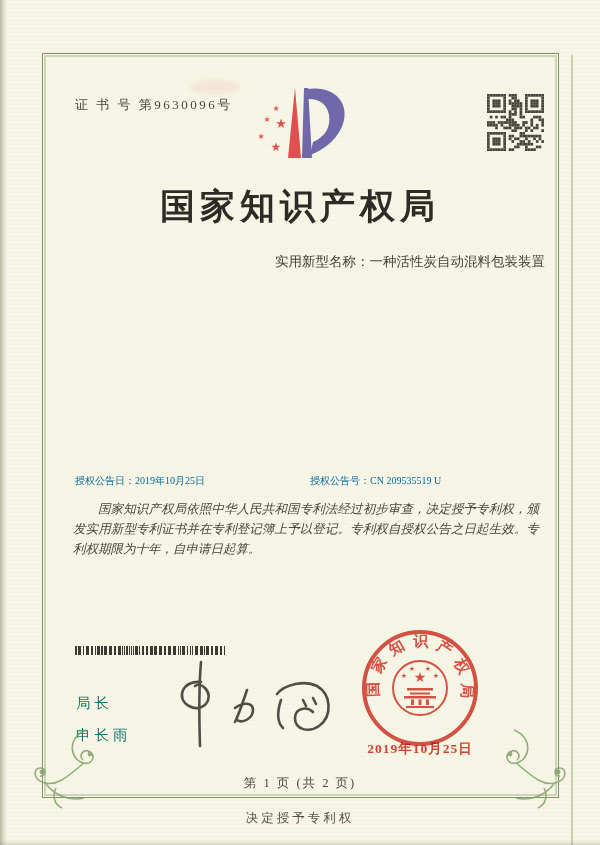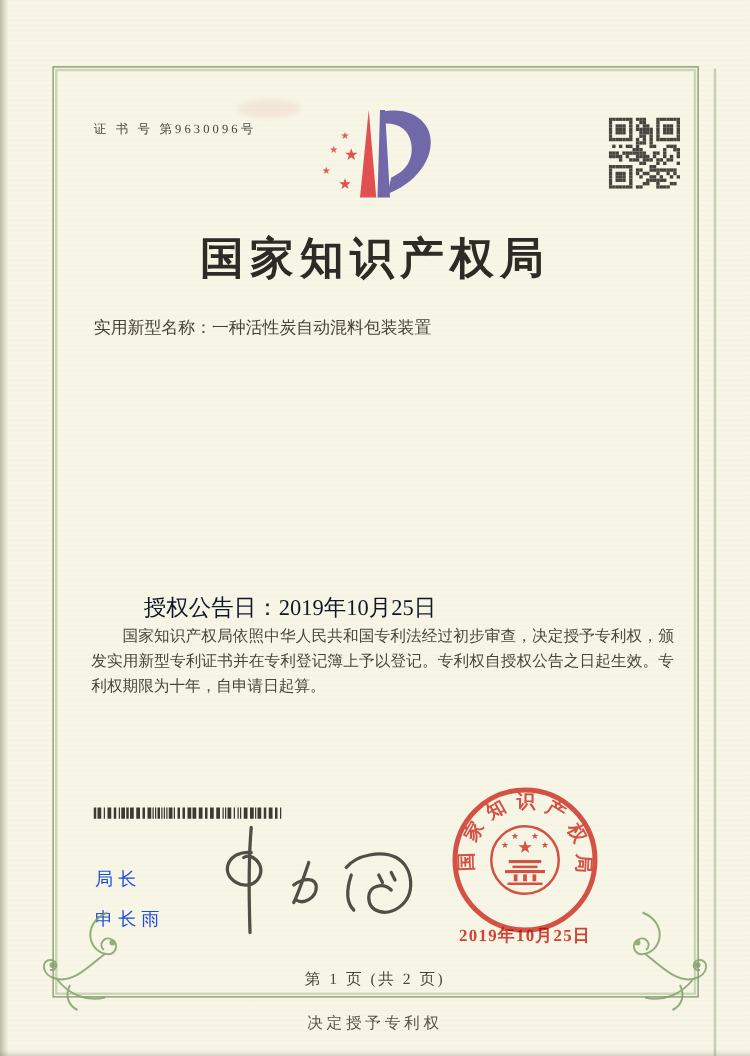--- a/index.html
+++ b/index.html
@@ -23,40 +23,40 @@
     background:linear-gradient(0deg,rgba(120,120,100,0.25),rgba(120,120,100,0));}
   .scan-smudge{position:absolute;left:190px;top:80px;width:50px;height:14px;border-radius:50%;
     background:rgba(225,120,120,0.12);filter:blur(2px);}
   
   .frame{
     position:absolute;left:42px;top:53px;width:515px;height:743px;
     border:1px solid #7d9469;
     box-shadow:inset 0 0 0 1px rgba(248,245,230,1), inset 0 0 0 3px rgba(150,180,130,0.45);
     background:rgba(246,245,228,0.5);
   }
-  .cert-no{position:absolute;left:75px;top:96px;font-size:10px;letter-spacing:2.5px;color:#4a463e;}
+  .cert-no{position:absolute;left:75px;top:96px;font-size:13px;letter-spacing:2.5px;color:#4a463e;}
   .logo{position:absolute;left:238px;top:72px;width:150px;height:105px;}
   .qr{position:absolute;left:487px;top:94px;width:57px;height:57px;}
   .title{
     position:absolute;left:0;right:0;top:183px;text-align:center;
     font-size:35px;font-weight:bold;letter-spacing:5px;color:#2e2b26;
   }
   .fields{position:absolute;left:75px;top:252px;width:470px;font-size:13.5px;color:#474239;}
-  .field-row{height:37px;line-height:20px;white-space:nowrap;}
+  .field-row{height:37px;line-height:20px;white-space:nowrap;text-align:right;}
   .field-label{display:inline-block;}
-  .grant-row{position:absolute;left:75px;top:474px;width:470px;font-size:18px;color:#0f172a;white-space:nowrap;margin-left:40px;}
+  .grant-row{position:absolute;left:75px;top:474px;width:470px;font-size:10px;color:#0369a1;white-space:nowrap;}
   .grant-no-group{position:absolute;left:235px;top:0;}
   .paras{
     position:absolute;left:73px;top:500px;width:466px;
-    font-size:12.5px;line-height:1.58;text-align:justify;color:#4a453c;
+    font-size:12.5px;line-height:1.58;text-align:justify;color:#4a453c;font-style:italic;
   }
   .paras p{margin:0;text-indent:2em;}
   .barcode{position:absolute;left:75px;top:646px;width:158px;height:9px;font-size:0;}
   .barcode i{display:inline-block;height:100%;background:#3b3a34;}
-  .director{position:absolute;left:76px;top:694px;font-size:14.5px;letter-spacing:4px;color:#1d4ed8;}
+  .director{position:absolute;left:76px;top:694px;font-size:14.5px;letter-spacing:4px;color:#0f766e;}
   .director div{margin-bottom:13px;}
   .signature{position:absolute;left:165px;top:656px;width:180px;height:100px;}
   .seal{position:absolute;left:352px;top:626px;width:136px;height:136px;mix-blend-mode:multiply;opacity:0.92;}
   .seal-date{
     position:absolute;left:352px;top:740px;width:136px;text-align:center;
     font-size:13.5px;font-weight:bold;color:#d8463c;letter-spacing:1px;mix-blend-mode:multiply;
   }
   .page-no{position:absolute;left:0;right:0;top:775px;text-align:center;font-size:12.5px;letter-spacing:2px;color:#4a463e;}
   .back-note{position:absolute;left:0;right:0;top:810px;text-align:center;font-size:12.5px;letter-spacing:3px;color:#57524a;}
   .flourish{position:absolute;width:78px;height:88px;}
@@ -315,20 +315,23 @@
   <div class="title">国家知识产权局</div>
 
   <div class="fields">
     <div class="field-row">
       <span class="field-label">实用新型名称：</span><span>一种活性炭自动混料包装装置</span>
     </div>
   </div>
 
   <div class="grant-row">
     <span>授权公告日：</span><span>2019年10月25日</span>
+    <span class="grant-no-group">
+      <span>授权公告号：</span><span>CN 209535519 U</span>
+    </span>
   </div>
 
   <div class="paras">
     <p>国家知识产权局依照中华人民共和国专利法经过初步审查，决定授予专利权，颁发实用新型专利证书并在专利登记簿上予以登记。专利权自授权公告之日起生效。专利权期限为十年，自申请日起算。</p>
   </div>
 
   <div class="barcode" id="barcode"><i style="width:2px;margin-right:1px"></i><i style="width:3px;margin-right:2px"></i><i style="width:1px;margin-right:2px"></i><i style="width:3px;margin-right:2px"></i><i style="width:2px;margin-right:2px"></i><i style="width:1px;margin-right:1px"></i><i style="width:3px;margin-right:1px"></i><i style="width:2px;margin-right:1px"></i><i style="width:3px;margin-right:2px"></i><i style="width:3px;margin-right:2px"></i><i style="width:2px;margin-right:2px"></i><i style="width:3px;margin-right:1px"></i><i style="width:1px;margin-right:1px"></i><i style="width:1px;margin-right:1px"></i><i style="width:2px;margin-right:1px"></i><i style="width:1px;margin-right:1px"></i><i style="width:1px;margin-right:1px"></i><i style="width:1px;margin-right:1px"></i><i style="width:3px;margin-right:1px"></i><i style="width:1px;margin-right:2px"></i><i style="width:2px;margin-right:2px"></i><i style="width:2px;margin-right:2px"></i><i style="width:3px;margin-right:1px"></i><i style="width:3px;margin-right:2px"></i><i style="width:3px;margin-right:2px"></i><i style="width:2px;margin-right:2px"></i><i style="width:3px;margin-right:2px"></i><i style="width:3px;margin-right:2px"></i><i style="width:1px;margin-right:1px"></i><i style="width:1px;margin-right:1px"></i><i style="width:3px;margin-right:2px"></i><i style="width:1px;margin-right:2px"></i><i style="width:1px;margin-right:1px"></i><i style="width:1px;margin-right:2px"></i><i style="width:3px;margin-right:2px"></i><i style="width:3px;margin-right:1px"></i><i style="width:1px;margin-right:1px"></i><i style="width:3px;margin-right:2px"></i><i style="width:2px;margin-right:2px"></i><i style="width:3px;margin-right:2px"></i><i style="width:2px;margin-right:2px"></i><i style="width:1px;margin-right:2px"></i></div>
 
   <div class="director">
     <div>局长</div>

